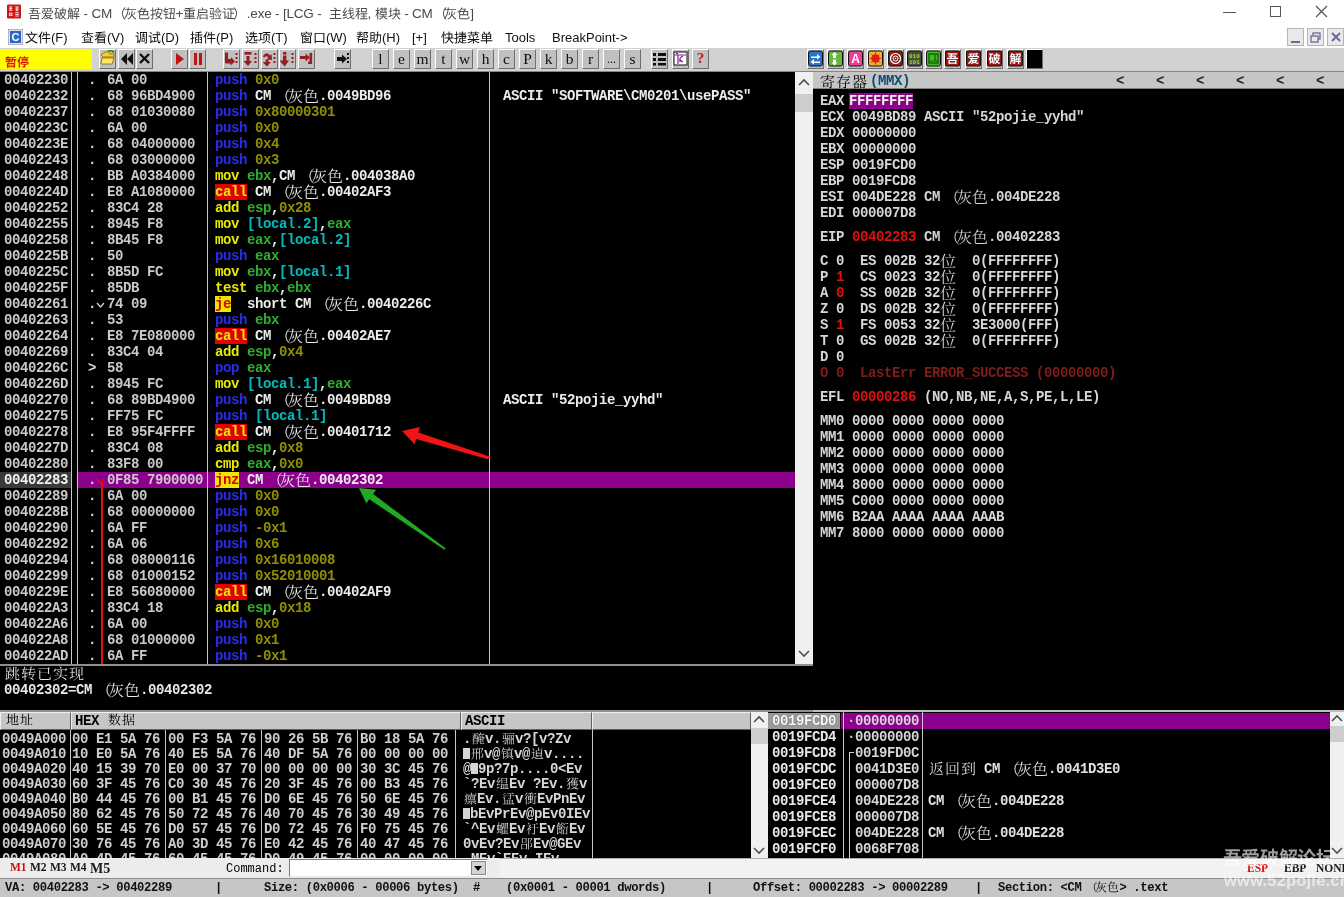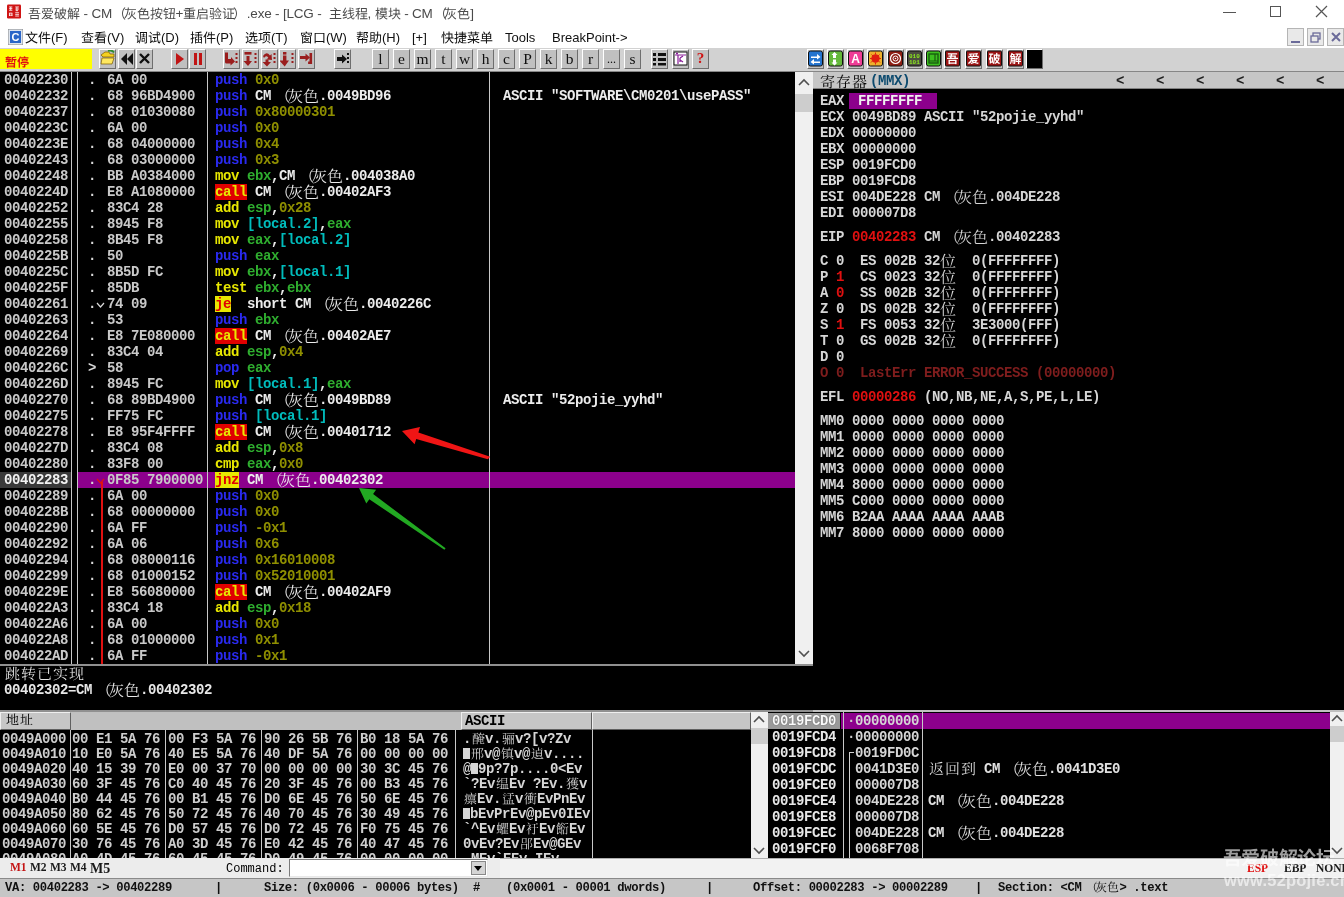--- a/index.html
+++ b/index.html
@@ -746,21 +746,21 @@
       </svg><svg class="k" width="15" height="15" style="vertical-align:-2px;margin:0 .5px" viewBox="0 0 1000 1000">
         <use href="#f5668"></use>
       </svg></div>
 <div class="a mono" style="left:870px;top:73px;color:#0c4a6e">(MMX)</div>
 <div class="a mono" style="left:1116px;top:73px;color:#202020">&lt;</div>
 <div class="a mono" style="left:1156px;top:73px;color:#202020">&lt;</div>
 <div class="a mono" style="left:1196px;top:73px;color:#202020">&lt;</div>
 <div class="a mono" style="left:1236px;top:73px;color:#202020">&lt;</div>
 <div class="a mono" style="left:1276px;top:73px;color:#202020">&lt;</div>
 <div class="a mono" style="left:1316px;top:73px;color:#202020">&lt;</div>
-<div class="a mono" style="left:820px;top:93px;color:#d6d6d6">EAX <span style="background:#8c008c;color:#efefef;display:inline-block;width:88px;margin-left:-3px;padding-left:9px">FFFFFFFF</span></div>
+<div class="a mono" style="left:820px;top:93px;color:#d6d6d6">EAX <span style="background:#8c008c;color:#efefef;display:inline-block;width:64px;margin-left:-3px;padding-left:0">FFFFFFFF</span></div>
 <div class="a mono" style="left:820px;top:109px;color:#d6d6d6">ECX 0049BD89 ASCII "52pojie_yyhd"</div>
 <div class="a mono" style="left:820px;top:125px;color:#d6d6d6">EDX 00000000</div>
 <div class="a mono" style="left:820px;top:141px;color:#d6d6d6">EBX 00000000</div>
 <div class="a mono" style="left:820px;top:157px;color:#d6d6d6">ESP 0019FCD0</div>
 <div class="a mono" style="left:820px;top:173px;color:#d6d6d6">EBP 0019FCD8</div>
 <div class="a mono" style="left:820px;top:189px;color:#d6d6d6">ESI 004DE228 CM <svg class="k" width="16" height="16" style="vertical-align:-2.5px;margin:0 -4px" viewBox="0 0 1000 1000">
         <use href="#fFF08"></use>
       </svg><svg class="k" width="16" height="16" style="vertical-align:-2.5px;margin:0" viewBox="0 0 1000 1000">
         <use href="#f7070"></use>
       </svg><svg class="k" width="16" height="16" style="vertical-align:-2.5px;margin:0" viewBox="0 0 1000 1000">
@@ -802,20 +802,25 @@
 <div class="a mono" style="left:820px;top:477px;color:#d6d6d6">MM4 8000 0000 0000 0000</div>
 <div class="a mono" style="left:820px;top:493px;color:#d6d6d6">MM5 C000 0000 0000 0000</div>
 <div class="a mono" style="left:820px;top:509px;color:#d6d6d6">MM6 B2AA AAAA AAAA AAAB</div>
 <div class="a mono" style="left:820px;top:525px;color:#d6d6d6">MM7 8000 0000 0000 0000</div>
 <div class="a" style="left:0;top:710px;width:813px;height:2px;background:#909090"></div>
 <div class="hdrcell" style="left:0px;top:712px;width:71px;height:18px"><span style="padding-left:1px"><svg class="k" width="13" height="13" style="vertical-align:-1.8px;margin:0 .5px" viewBox="0 0 1000 1000">
           <use href="#f5730"></use>
         </svg><svg class="k" width="13" height="13" style="vertical-align:-1.8px;margin:0 .5px" viewBox="0 0 1000 1000">
           <use href="#f5740"></use>
         </svg></span></div>
+<div class="hdrcell" style="left:71px;top:712px;width:390px;height:18px">HEX <svg class="k" width="13" height="13" style="vertical-align:-1.8px;margin:0 .5px" viewBox="0 0 1000 1000">
+        <use href="#f6570"></use>
+      </svg><svg class="k" width="13" height="13" style="vertical-align:-1.8px;margin:0 .5px" viewBox="0 0 1000 1000">
+        <use href="#f636E"></use>
+      </svg></div>
 <div class="hdrcell" style="left:461px;top:712px;width:131px;height:18px">ASCII</div>
 <div class="hdrcell" style="left:592px;top:712px;width:159px;height:18px"></div>
 <div class="a" style="left:0;top:730px;width:751px;height:128px;background:#000;overflow:hidden"></div>
 <div class="a" style="left:0;top:730px;width:751px;height:128px;overflow:hidden">
       <div class="a mono" style="left:2px;top:2px;line-height:15px;color:#cdcdcd">0049A000</div>
       <div class="a mono" style="left:72px;top:2px;line-height:15px;color:#cdcdcd">00 E1 5A 76</div>
       <div class="a mono" style="left:168px;top:2px;line-height:15px;color:#cdcdcd">00 F3 5A 76</div>
       <div class="a mono" style="left:264px;top:2px;line-height:15px;color:#cdcdcd">90 26 5B 76</div>
       <div class="a mono" style="left:360px;top:2px;line-height:15px;color:#cdcdcd">B0 18 5A 76</div>
       <div class="a mono" style="left:463px;top:2px;line-height:15px;color:#d6d6d6">.<svg class="k" width="13" height="13" style="vertical-align:-1.8px;margin:0 .5px" viewBox="0 0 1000 1000">
@@ -836,21 +841,21 @@
           <use href="#f9049"></use>
         </svg>v....</div>
       <div class="a mono" style="left:2px;top:32px;line-height:15px;color:#cdcdcd">0049A020</div>
       <div class="a mono" style="left:72px;top:32px;line-height:15px;color:#cdcdcd">40 15 39 70</div>
       <div class="a mono" style="left:168px;top:32px;line-height:15px;color:#cdcdcd">E0 00 37 70</div>
       <div class="a mono" style="left:264px;top:32px;line-height:15px;color:#cdcdcd">00 00 00 00</div>
       <div class="a mono" style="left:360px;top:32px;line-height:15px;color:#cdcdcd">30 3C 45 76</div>
       <div class="a mono" style="left:463px;top:32px;line-height:15px;color:#d6d6d6">@<span style="display:inline-block;width:7px;height:11px;background:#d6d6d6;vertical-align:-1px"></span>9p?7p....0&lt;Ev</div>
       <div class="a mono" style="left:2px;top:47px;line-height:15px;color:#cdcdcd">0049A030</div>
       <div class="a mono" style="left:72px;top:47px;line-height:15px;color:#cdcdcd">60 3F 45 76</div>
-      <div class="a mono" style="left:168px;top:47px;line-height:15px;color:#cdcdcd">C0 40 45 76</div>
+      <div class="a mono" style="left:168px;top:47px;line-height:15px;color:#cdcdcd">C0 30 45 76</div>
       <div class="a mono" style="left:264px;top:47px;line-height:15px;color:#cdcdcd">20 3F 45 76</div>
       <div class="a mono" style="left:360px;top:47px;line-height:15px;color:#cdcdcd">00 B3 45 76</div>
       <div class="a mono" style="left:463px;top:47px;line-height:15px;color:#d6d6d6">`?Ev<svg class="k" width="13" height="13" style="vertical-align:-1.8px;margin:0 .5px" viewBox="0 0 1000 1000">
           <use href="#f7F0A"></use>
         </svg>Ev ?Ev.<svg class="k" width="13" height="13" style="vertical-align:-1.8px;margin:0 .5px" viewBox="0 0 1000 1000">
           <use href="#f7372"></use>
         </svg>v</div>
       <div class="a mono" style="left:2px;top:62px;line-height:15px;color:#cdcdcd">0049A040</div>
       <div class="a mono" style="left:72px;top:62px;line-height:15px;color:#cdcdcd">B0 44 45 76</div>
       <div class="a mono" style="left:168px;top:62px;line-height:15px;color:#cdcdcd">00 B1 45 76</div>

